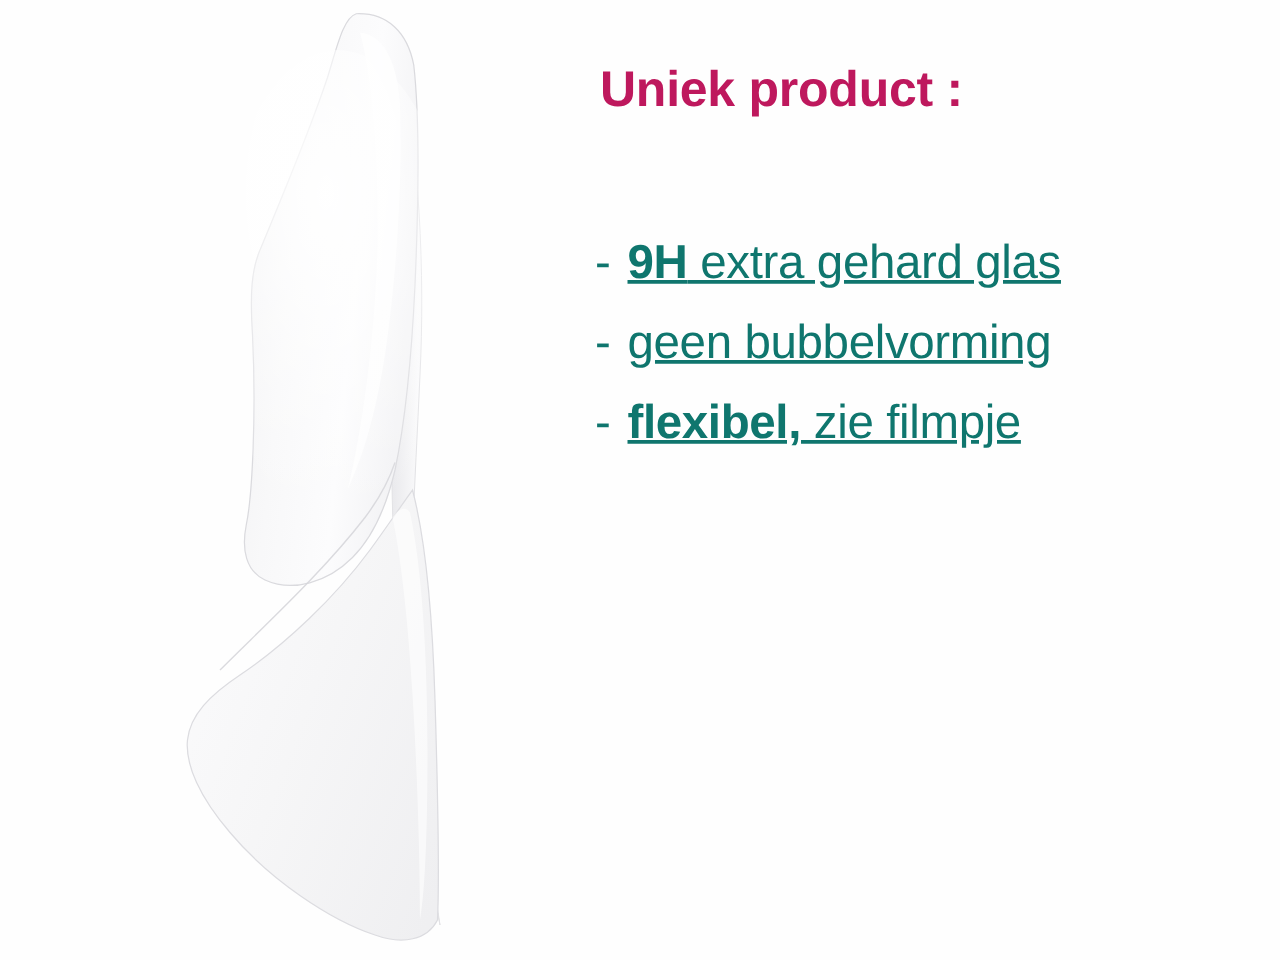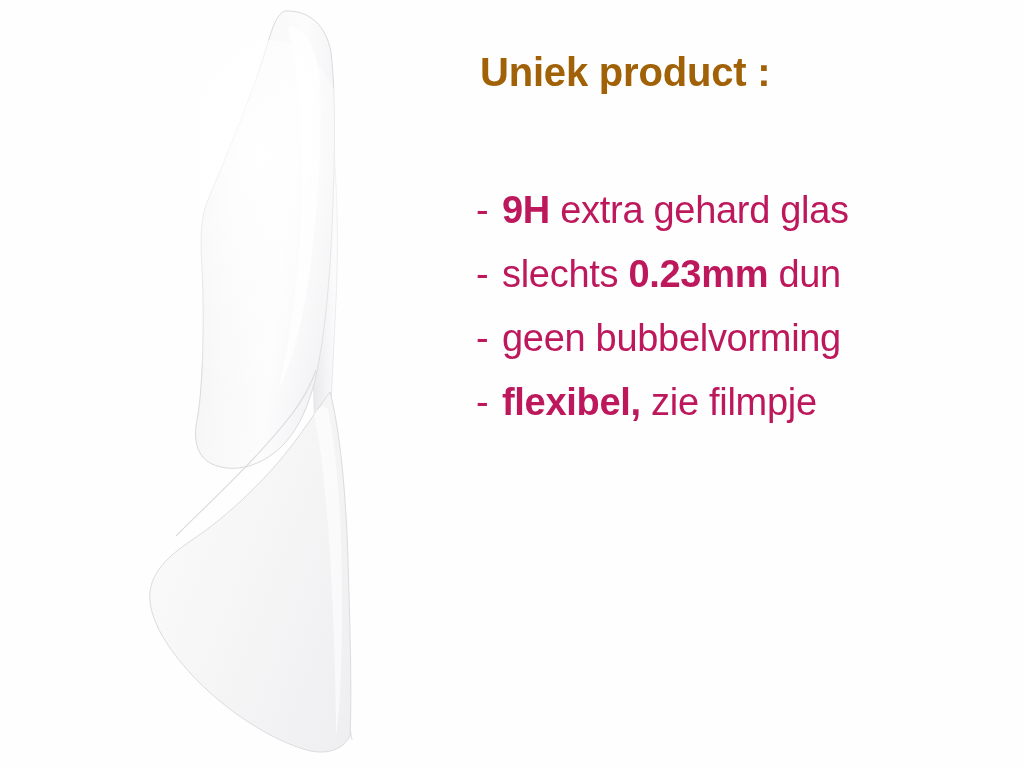--- a/index.html
+++ b/index.html
@@ -37,38 +37,39 @@
     top: 0;
     width: 554px;
     height: 768px;
   }
   #headline {
     position: absolute;
     left: 10px;
     top: 50px;
     font-size: 40px;
     font-weight: bold;
-    color: #a16207;
+    color: #be185d;
     letter-spacing: -0.2px;
     white-space: nowrap;
   }
   #feature-list {
     position: absolute;
     left: 6px;
     top: 178px;
     margin: 0;
     padding: 0;
     list-style: none;
   }
   #feature-list li {
     font-size: 38px;
     line-height: 64px;
-    color: #be185d;
+    color: #0f766e;
     white-space: nowrap;
     letter-spacing: -0.3px;
+    text-decoration: underline;
   }
   .dash {
     display: inline-block;
     width: 26px;
   }
   .em {
     font-weight: bold;
   }
 </style>
 </head>
@@ -156,23 +157,20 @@
   <div id="copy-block">
 
     <div id="headline">Uniek product :</div>
 
     <ul id="feature-list">
 
       <li>
         <span class="dash">-</span><span class="em">9H</span><span> extra gehard glas</span>
       </li>
 
-      <li>
-        <span class="dash">-</span><span>slechts </span><span class="em">0.23mm</span><span> dun</span>
-      </li>
 
 
       <li>
         <span class="dash">-</span><span>geen bubbelvorming</span>
       </li>
 
       <li>
         <span class="dash">-</span><span class="em">flexibel,</span><span> zie filmpje</span>
       </li>
 

